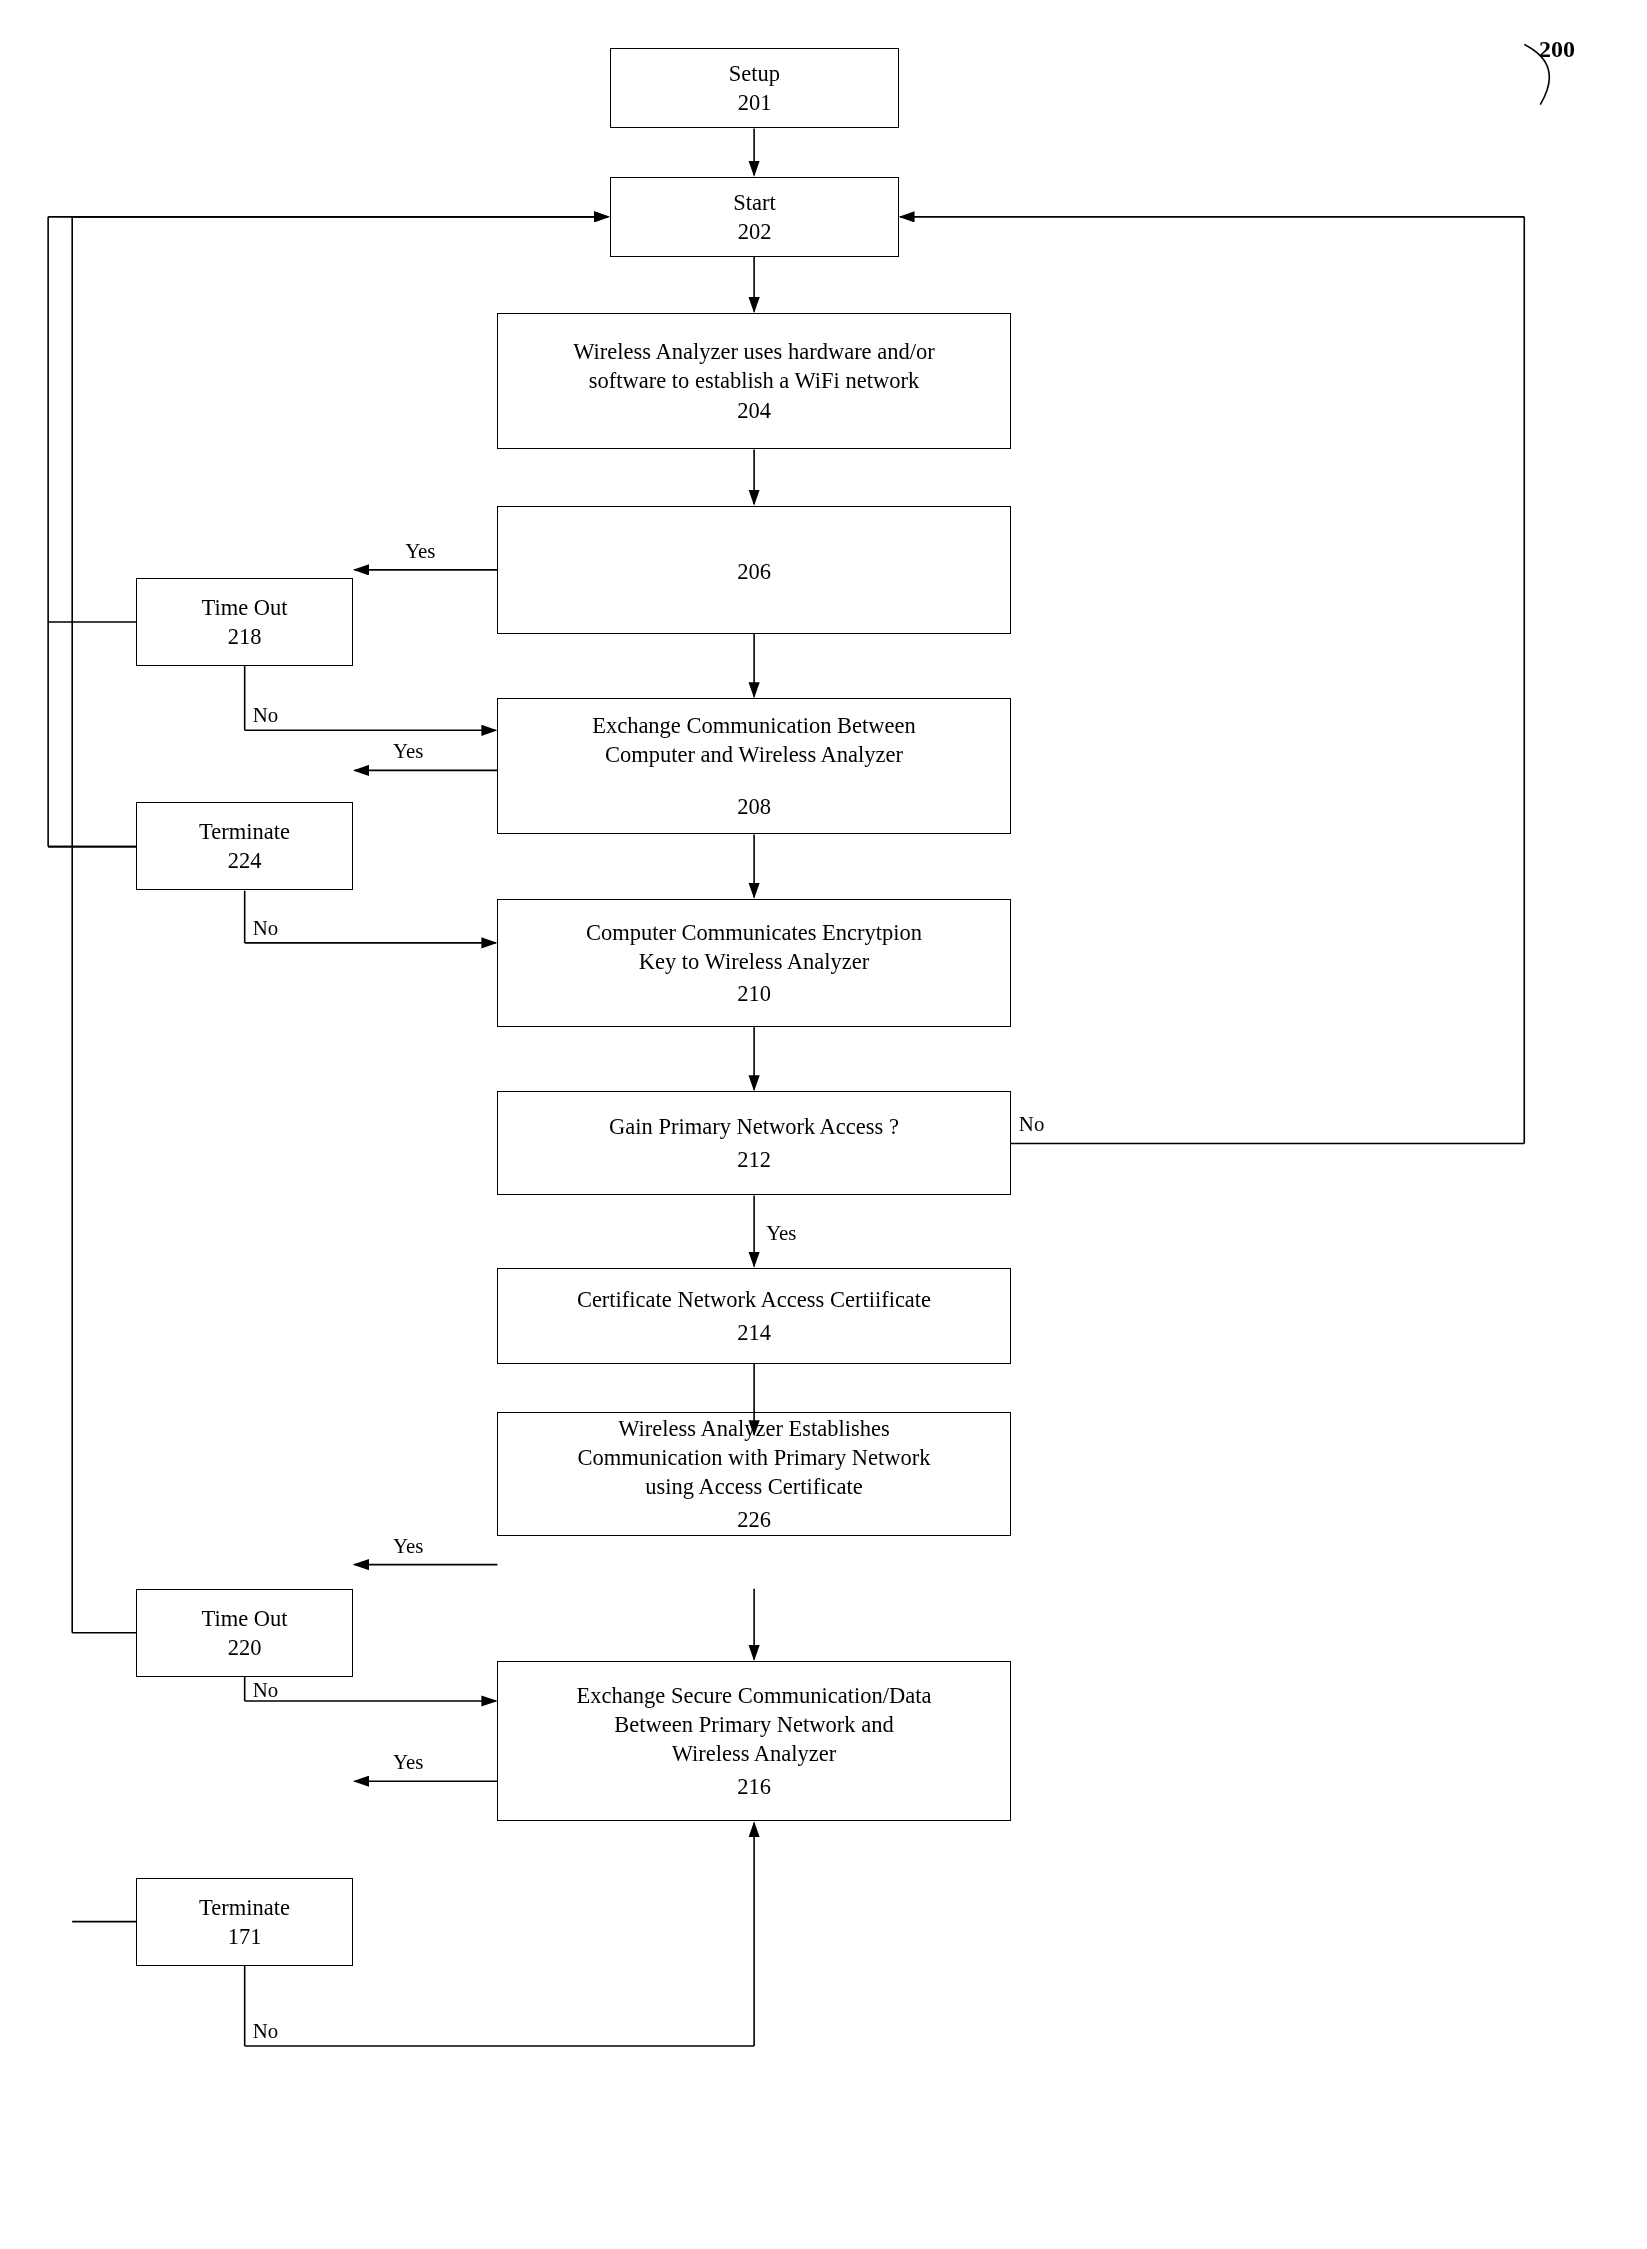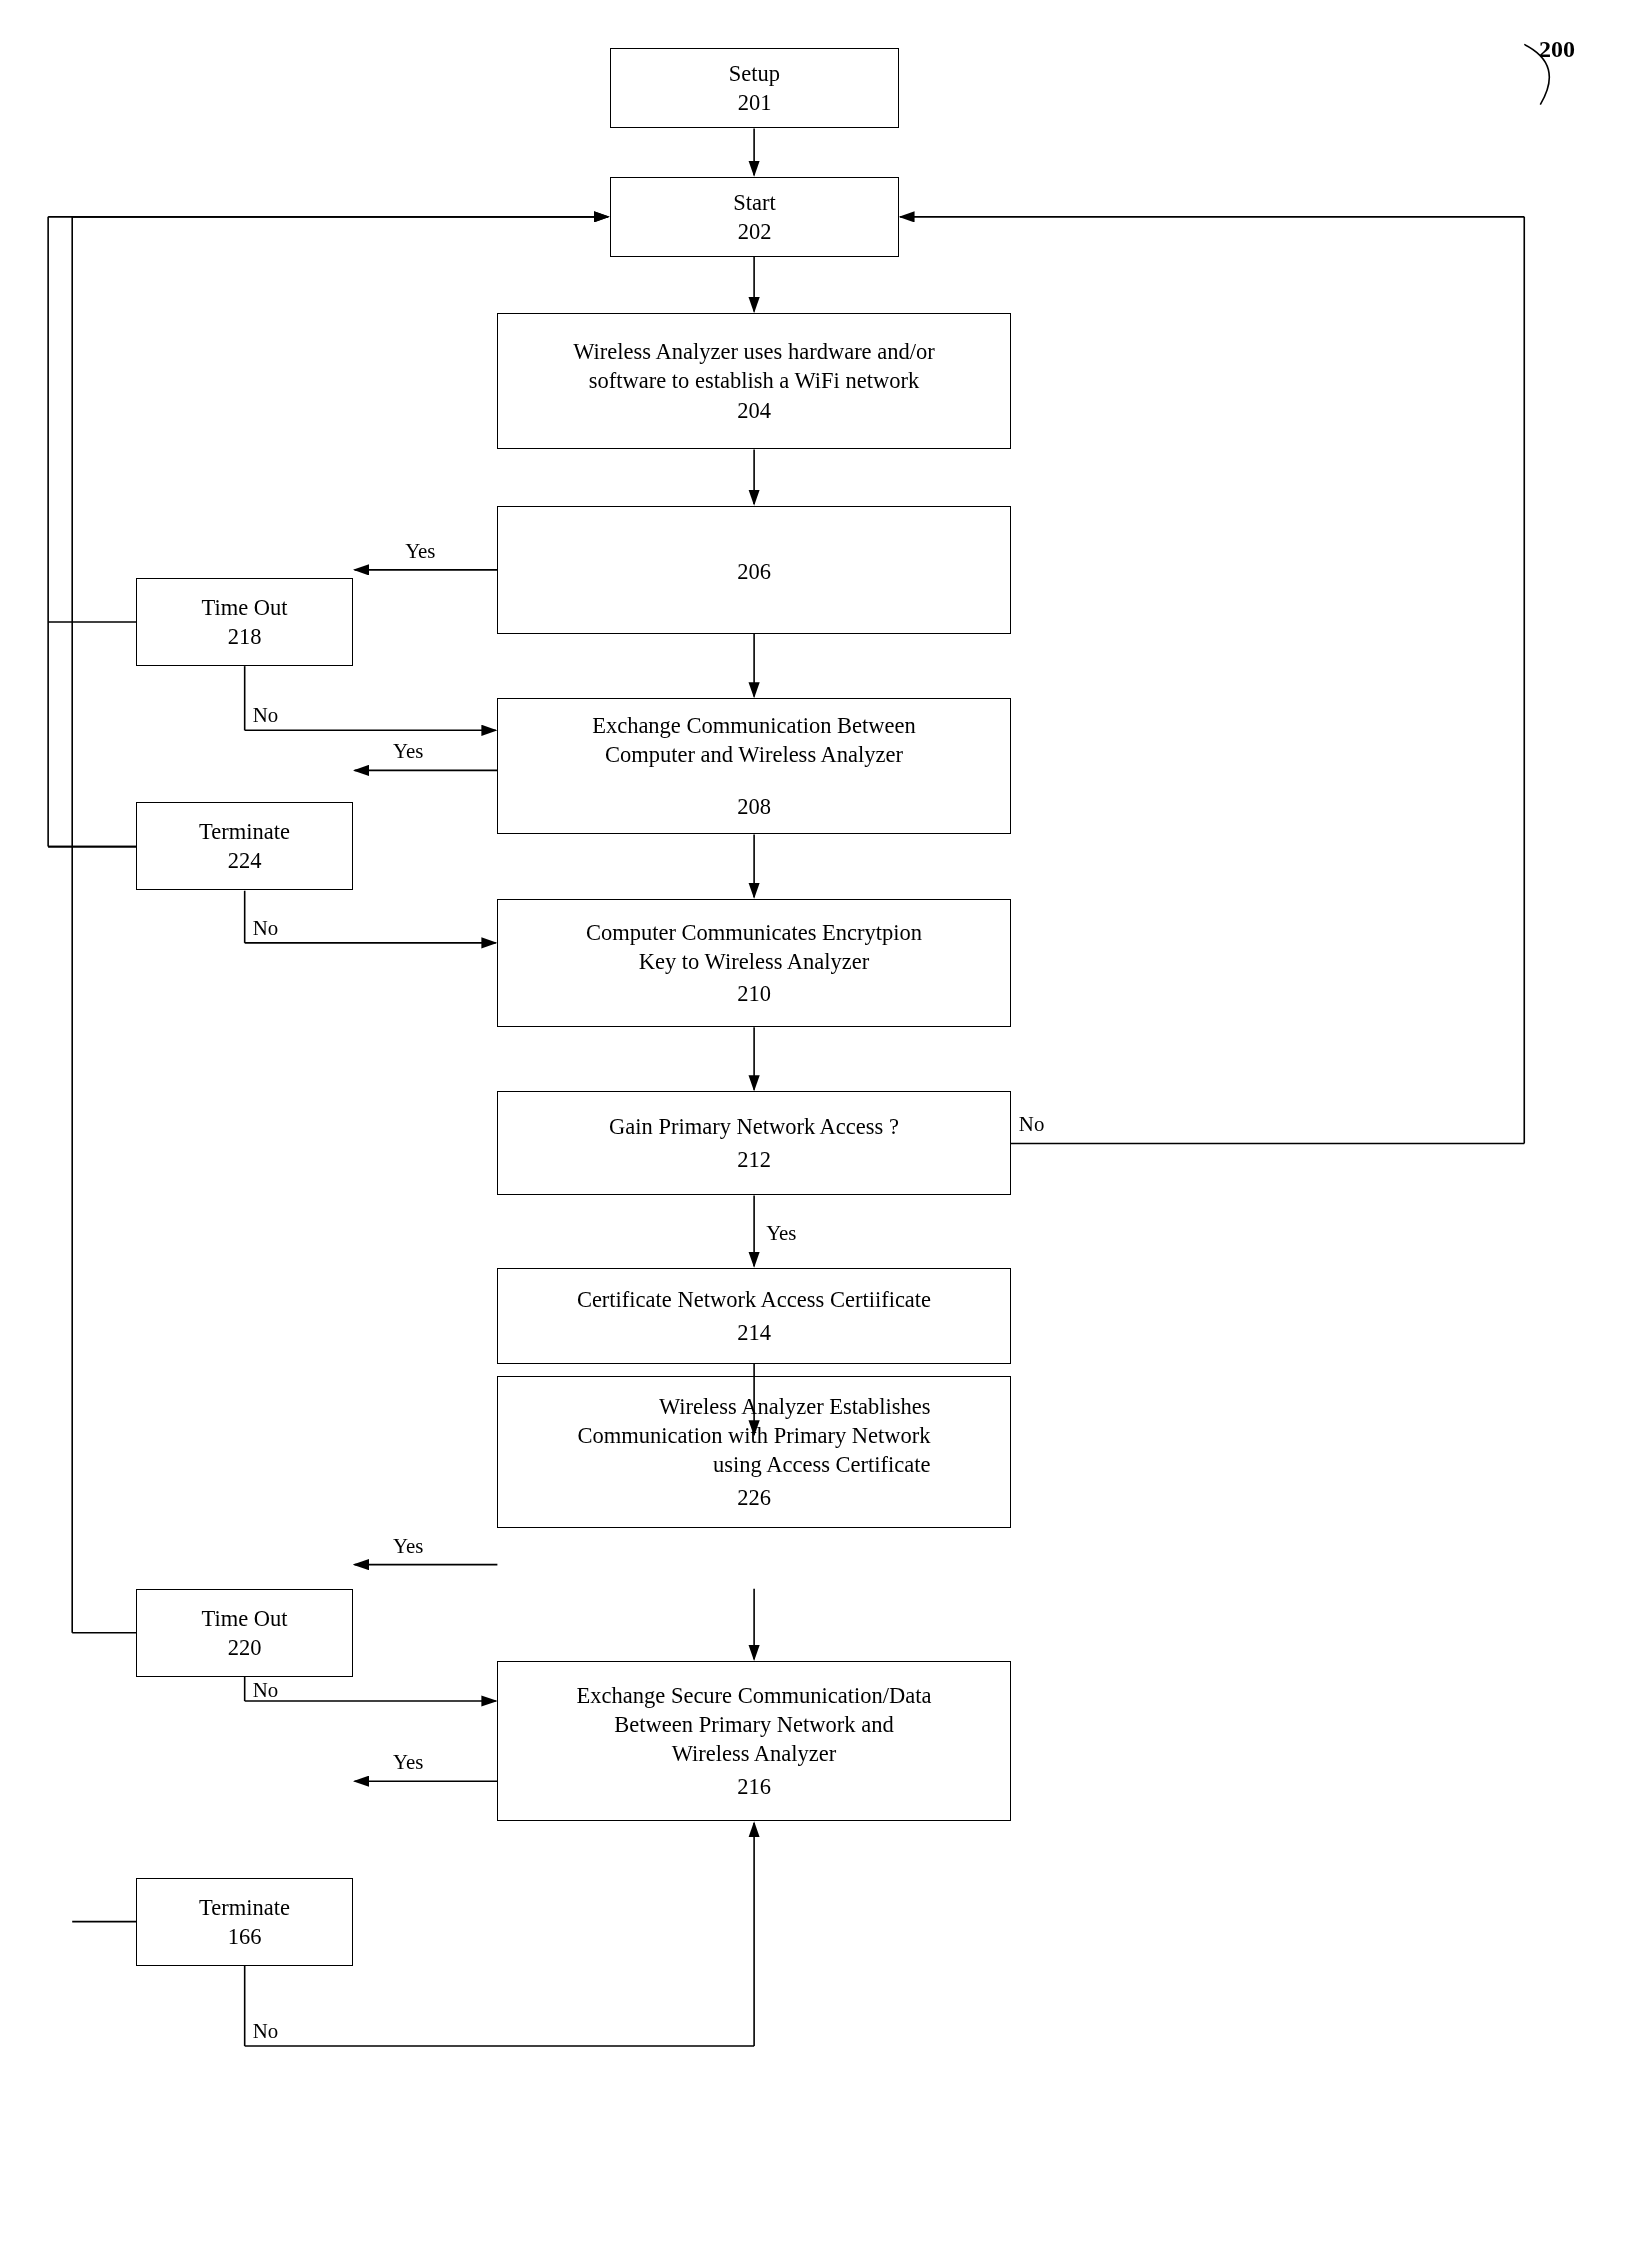--- a/index.html
+++ b/index.html
@@ -100,38 +100,38 @@
   <div class="flow-box" style="left:497px; top:1091px; width:514px; height:104px;">
     <span>Gain Primary Network Access ?</span>
     <span style="margin-top:3.2px;">212</span>
   </div>
 
   <div class="flow-box" style="left:497px; top:1268px; width:514px; height:96px;">
     <span>Certificate Network Access Certiificate</span>
     <span style="margin-top:3.2px;">214</span>
   </div>
 
-  <div class="flow-box" style="left:497px; top:1376px; width:514px; height:152px;text-align:right;">
+  <div class="flow-box" style="left:497px; top:1412px; width:514px; height:124px;">
     <span>Wireless Analyzer Establishes<br>Communication with Primary Network<br>using Access Certificate</span>
     <span style="margin-top:3.2px;">226</span>
   </div>
 
   <div class="flow-box" style="left:136px; top:1589px; width:217px; height:88px;">
     <span>Time Out</span>
     <span>220</span>
   </div>
 
   <div class="flow-box" style="left:497px; top:1661px; width:514px; height:160px;">
     <span>Exchange Secure Communication/Data<br>Between Primary Network and<br>Wireless Analyzer</span>
     <span style="margin-top:3.2px;">216</span>
   </div>
 
   <div class="flow-box" style="left:136px; top:1878px; width:217px; height:88px;">
     <span>Terminate</span>
-    <span>166</span>
+    <span>171</span>
   </div>
 
   <svg class="diagram-svg" viewBox="0 0 2053 2804" width="1647" height="2250">
     <defs>
       <marker id="arrowhead" markerWidth="10" markerHeight="7" refX="9" refY="3.5" orient="auto">
         <polygon points="0 0, 10 3.5, 0 7" fill="#000"></polygon>
       </marker>
     </defs>
 
     <path d="M 1900 55 Q 1950 80 1920 130" stroke="#000" stroke-width="2" fill="none"></path>

